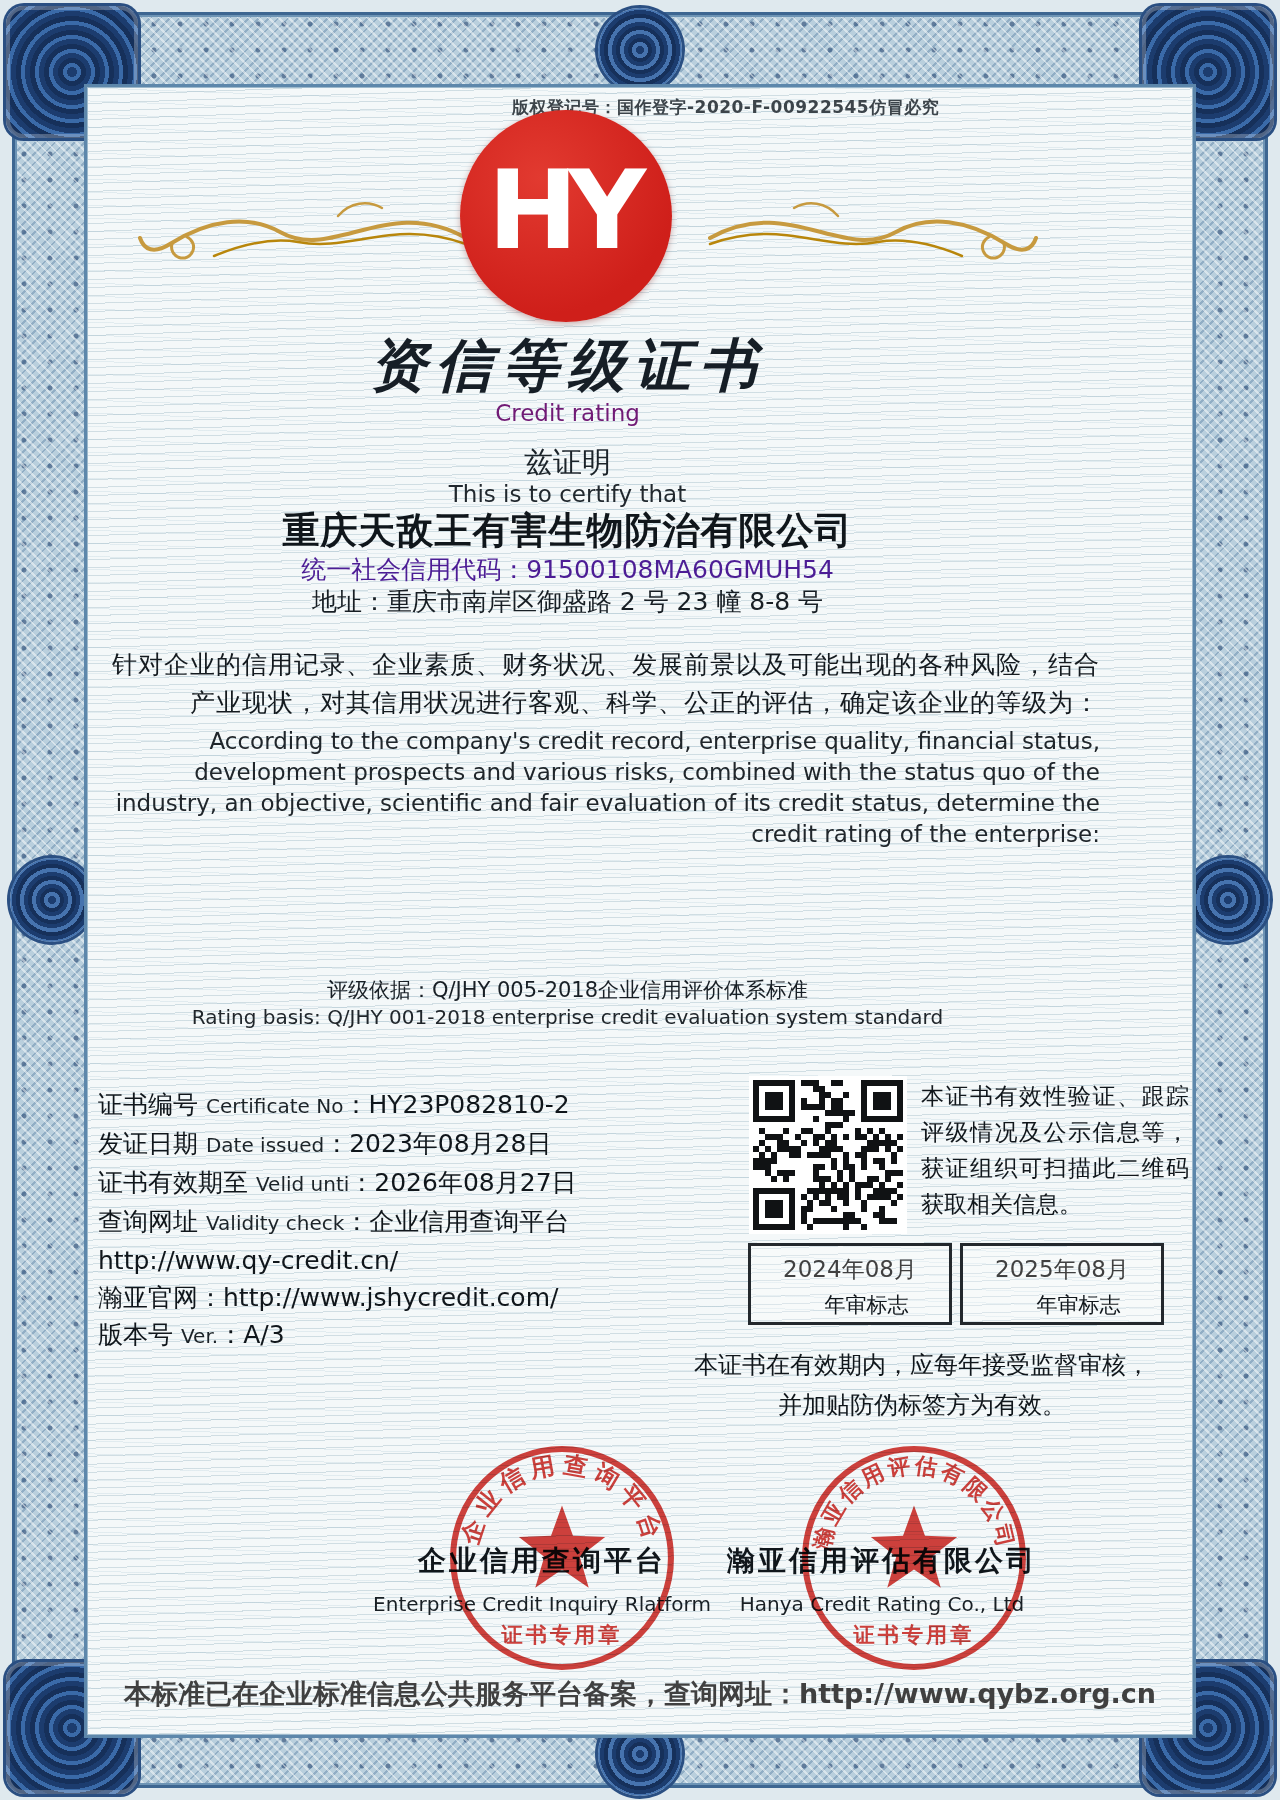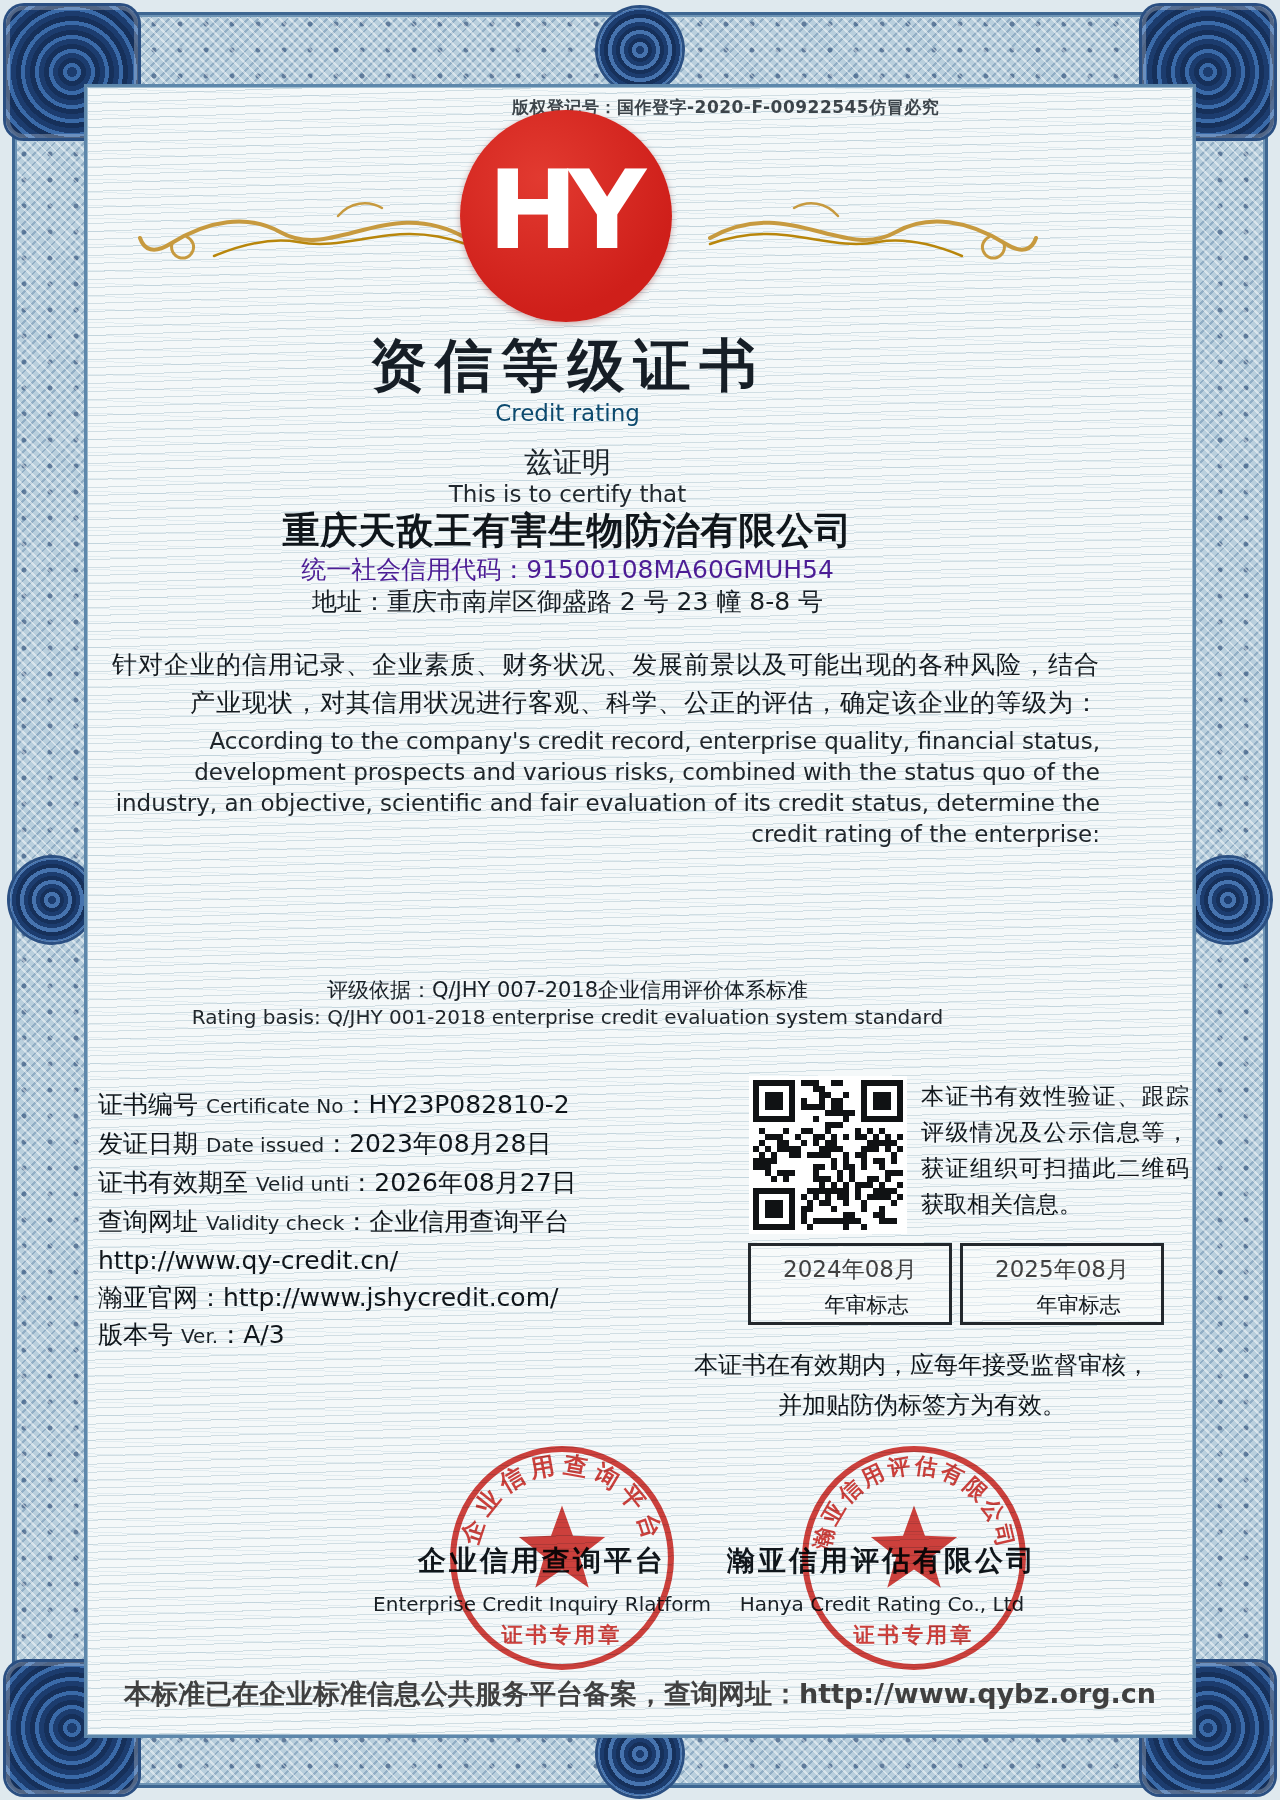--- a/index.html
+++ b/index.html
@@ -31,22 +31,22 @@
   .medal.left{left:10px;top:858px;} .medal.right{right:10px;top:858px;}
   
   .copyright{position:absolute;left:512px;top:96px;font-size:17px;font-weight:600;color:#3c444a;letter-spacing:.5px;}
   .logo{position:absolute;left:460px;top:110px;width:212px;height:212px;border-radius:50%;
     background:radial-gradient(circle at 38% 32%, #e23a30, #cf1f1a 70%);display:flex;align-items:center;justify-content:center;
     box-shadow:0 2px 6px rgba(120,30,25,.35);}
   .logo span{color:#fff;font-size:108px;font-weight:800;letter-spacing:-10px;transform:translate(-4px,-6px);font-family:"DejaVu Sans",sans-serif;}
   .flourish{position:absolute;top:188px;}
   .flourish.l{left:138px;} .flourish.r{left:708px;transform:scaleX(-1);}
   .center-col{position:absolute;left:95px;width:945px;text-align:center;}
-  .title-cn{top:328px;font-size:57px;font-weight:700;letter-spacing:9px;color:#161e26;}
-  .title-en{top:400px;font-size:23px;color:#0c4a6e;}
+  .title-cn{top:328px;font-size:57px;font-weight:700;letter-spacing:9px;color:#161e26;font-style:italic;}
+  .title-en{top:400px;font-size:23px;color:#701a75;}
   .certify-cn{top:443px;font-size:29px;color:#1b2329;}
   .certify-en{top:481px;font-size:23px;color:#21282e;}
   .company{top:506px;font-size:37px;font-weight:800;color:#10161b;letter-spacing:1px;}
   .code-line{top:553px;font-size:25px;color:#4c1d95;}
   .addr-line{top:585px;font-size:25px;color:#171e24;}
   .statement{position:absolute;left:100px;top:646px;width:1000px;text-align:right;}
   .statement .cn{font-size:25px;line-height:38px;color:#141a1f;letter-spacing:1px;}
   .statement .en{font-size:23px;line-height:31px;color:#20262b;margin-top:4px;}
   .rating-line{position:absolute;left:95px;top:884px;width:945px;text-align:center;font-size:56px;font-weight:800;letter-spacing:0px;}
   .basis-cn{position:absolute;left:95px;top:976px;width:945px;text-align:center;font-size:21px;color:#181f25;}
@@ -110,21 +110,21 @@
   <div class="center-col certify-en">This is to certify that</div>
   <div class="center-col company">重庆天敌王有害生物防治有限公司</div>
   <div class="center-col code-line">统一社会信用代码：91500108MA60GMUH54</div>
   <div class="center-col addr-line">地址：重庆市南岸区御盛路 2 号 23 幢 8-8 号</div>
 
   <div class="statement">
     <div class="cn">针对企业的信用记录、企业素质、财务状况、发展前景以及可能出现的各种风险，结合产业现状，对其信用状况进行客观、科学、公正的评估，确定该企业的等级为：</div>
     <div class="en">According to the company's credit record, enterprise quality, financial status, development prospects and various risks, combined with the status quo of the industry, an objective, scientific and fair evaluation of its credit status, determine the credit rating of the enterprise:</div>
   </div>
 
-  <div class="basis-cn">评级依据：Q/JHY 007-2018企业信用评价体系标准</div>
+  <div class="basis-cn">评级依据：Q/JHY 005-2018企业信用评价体系标准</div>
   <div class="basis-en">Rating basis: Q/JHY 001-2018 enterprise credit evaluation system standard</div>
 
   <div class="details">
     <div class="drow">
       <span>证书编号</span>
       <span class="len">Certificate No</span><span>：</span><span>HY23P082810-2</span>
     </div>
     <div class="drow">
       <span>发证日期</span>
       <span class="len">Date issued</span><span>：</span><span>2023年08月28日</span>

